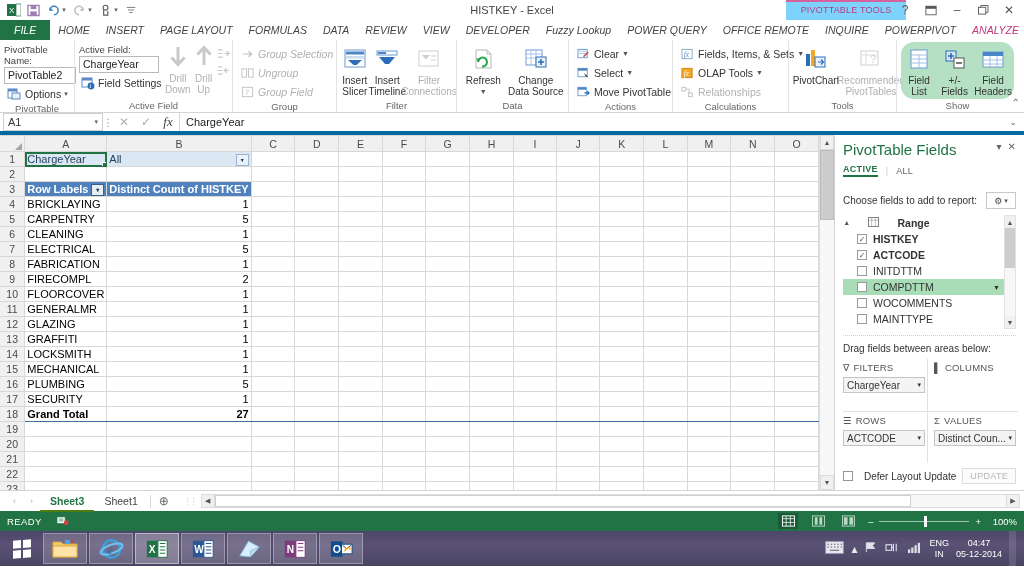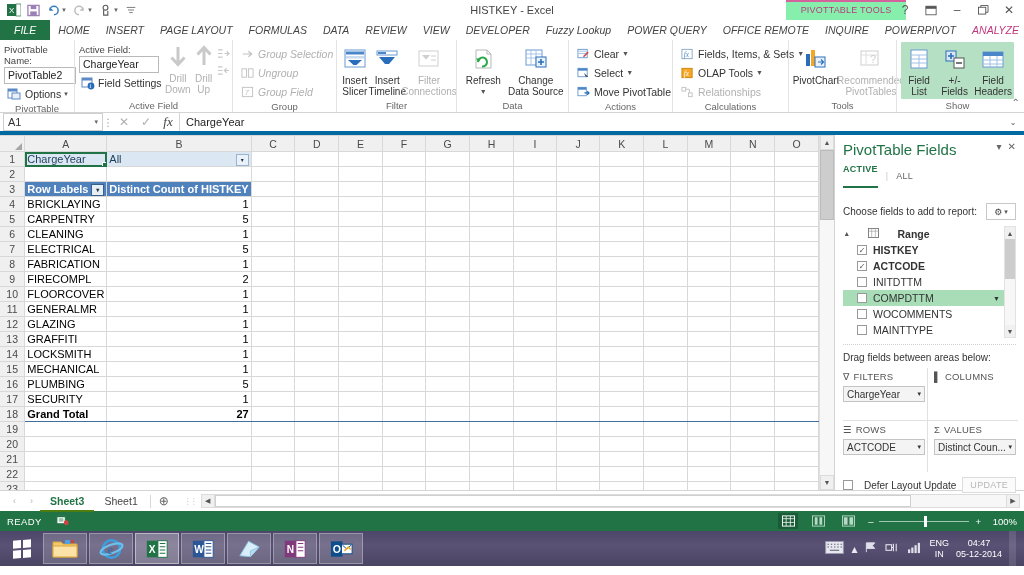--- a/index.html
+++ b/index.html
@@ -19,21 +19,21 @@
   }
   .qat { display: flex; align-items: center; gap: 1px; padding-left: 4px; height: 20px; }
   .qat-btn { width: 19px; height: 18px; display: flex; align-items: center; justify-content: center; cursor: pointer; }
   .qat-caret { font-size: 6px; color: #666; margin-left: -3px; margin-right: 2px; }
   .title-text {
     position: absolute; left: 0; right: 0; text-align: center;
     font-size: 11px; color: #444; line-height: 20px;
   }
   .ctxtab-banner {
     position: absolute; left: 786px; top: 0; width: 120px; height: 20px;
-    background: #86efac; color: #b83b7f; font-size: 9px;
+    background: #7dd3fc; color: #b83b7f; font-size: 9px;
     display: flex; align-items: center; justify-content: center; letter-spacing: .2px;
   }
   .ctxtab-banner::before {
     content: ""; position: absolute; top: 0; left: 0; right: 0; height: 2px; background: #d4629c;
   }
   .wincontrols { position: absolute; right: 2px; top: 0; height: 20px; display: flex; align-items: center; }
   .wc { width: 26px; height: 20px; display: flex; align-items: center; justify-content: center;
         font-size: 12px; color: #555; cursor: pointer; }
 
   
@@ -70,21 +70,21 @@
     color: #333; padding: 0 2px; cursor: pointer; white-space: nowrap;
   }
   .minibtn.dim { color: #b0b0b0; cursor: default; }
   .bigbtn {
     width: 46px; display: flex; flex-direction: column; align-items: center;
     font-size: 10px; color: #333; cursor: pointer; padding-top: 1px; text-align: center;
     line-height: 11px;
   }
   .bigbtn.dim { color: #b0b0b0; cursor: default; }
   .bigbtn .ic { height: 30px; display: flex; align-items: center; justify-content: center; }
-  .grp-show { background: #b5e0c4; border-radius: 1px; }
+  .grp-show { background: #b5e0c4; border-radius: 13px; }
   .caret { font-size: 7px; color: #555; }
   .collapse-ribbon {
     position: absolute; right: 4px; bottom: 4px; font-size: 10px; color: #666; cursor: pointer;
   }
 
   
   .fbar { height: 22px; display: flex; align-items: center; background: #fff;
           border-bottom: 4px solid #0369a1; padding: 0 3px; gap: 0; }
   .namebox {
     width: 100px; height: 18px; border: 1px solid #cfcfcf; background: #fff;
@@ -150,21 +150,21 @@
   
   .pane {
     width: 190px; background: #fff; border-left: 1px solid #d4d4d4;
     display: flex; flex-direction: column; padding: 6px 8px 0 8px; position: relative;
   }
   .pane-title-row { display: flex; align-items: flex-start; }
   .pane-title { font-size: 15px; color: #217346; line-height: 18px; }
   .pane-tools { margin-left: auto; display: flex; gap: 6px; color: #666; font-size: 10px; }
   .pane-tabs { display: flex; align-items: center; gap: 8px; margin-top: 5px; font-size: 9px; }
   .ptab { letter-spacing: .3px; cursor: pointer; }
-  .ptab.sel { color: #217346; font-weight: bold; border-bottom: 2px solid #217346; padding-bottom: 12px; }
+  .ptab.sel { color: #217346; font-weight: bold; border-bottom: 2px solid #217346; padding-bottom: 1px; }
   .ptab.un { color: #666; }
   .ptab-div { color: #ccc; }
   .choose { font-size: 10px; color: #333; margin-top: 15px; display: flex; align-items: center; }
   .gearbox { margin-left: auto; width: 30px; height: 17px; border: 1px solid #c8c8c8;
              display: flex; align-items: center; justify-content: center; gap: 2px;
              font-size: 9px; color: #444; cursor: pointer; }
   .fieldlist { margin-top: 6px; height: 116px; display: flex; }
   .flist-inner { flex: 1; display: flex; flex-direction: column; }
   .frow { display: flex; align-items: center; height: 16px; font-size: 10.5px; color: #333; padding-left: 2px; }
   .frow.sel { background: #a8ddb8; }

